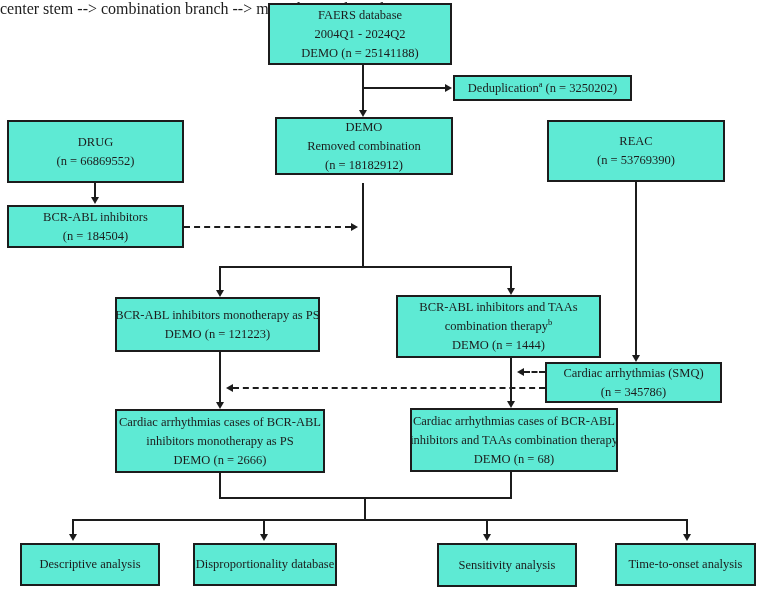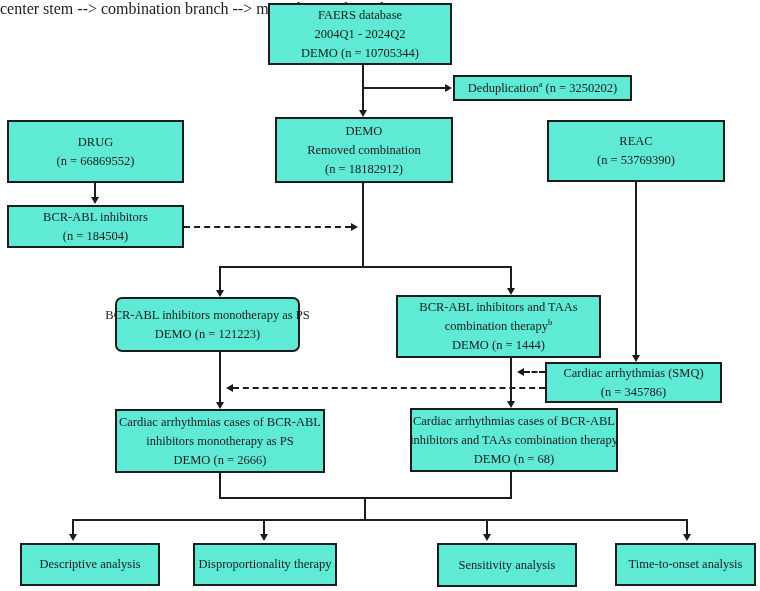--- a/index.html
+++ b/index.html
@@ -38,49 +38,49 @@
 </style>
 </head>
 <body>
 
 <div id="figure">
 
   
   <div class="box" style="left:268px; top:3px; width:184px; height:62px;">
     <div class="bl">FAERS database</div>
     <div class="bl">2004Q1 - 2024Q2</div>
-    <div class="bl">DEMO (n = 10705344)</div>
+    <div class="bl">DEMO (n = 25141188)</div>
   </div>
 
   <div class="box" style="left:453px; top:75px; width:179px; height:26px;">
     <div class="bl"><span>Deduplication</span><sup>a</sup><span> (n = 3250202)</span></div>
   </div>
 
   <div class="box" style="left:7px; top:120px; width:177px; height:63px;align-items:center;">
     <div class="bl">DRUG</div>
     <div class="bl">(n = 66869552)</div>
   </div>
 
-  <div class="box" style="left:275px; top:117px; width:178px; height:66px;">
+  <div class="box" style="left:275px; top:117px; width:178px; height:58px;">
     <div class="bl">DEMO</div>
     <div class="bl">Removed combination</div>
     <div class="bl">(n = 18182912)</div>
   </div>
 
   <div class="box" style="left:547px; top:120px; width:178px; height:62px;">
     <div class="bl">REAC</div>
     <div class="bl">(n = 53769390)</div>
   </div>
 
   <div class="box" style="left:7px; top:205px; width:177px; height:43px;">
     <div class="bl">BCR-ABL inhibitors</div>
     <div class="bl">(n = 184504)</div>
   </div>
 
-  <div class="box" style="left:115px; top:297px; width:185px; height:55px;border-radius:7px;">
+  <div class="box" style="left:115px; top:297px; width:205px; height:55px;">
     <div class="bl">BCR-ABL inhibitors monotherapy as PS</div>
     <div class="bl">DEMO (n = 121223)</div>
   </div>
 
   <div class="box" style="left:396px; top:295px; width:205px; height:63px;">
     <div class="bl">BCR-ABL inhibitors and TAAs</div>
     <div class="bl"><span>combination therapy</span><sup>b</sup></div>
     <div class="bl">DEMO (n = 1444)</div>
   </div>
 
@@ -99,21 +99,21 @@
     <div class="bl">Cardiac arrhythmias cases of BCR-ABL</div>
     <div class="bl">inhibitors and TAAs combination therapy</div>
     <div class="bl">DEMO (n = 68)</div>
   </div>
 
   <div class="box" style="left:4px; top:543px; width:140px; height:43px;margin-left:16px;">
     <div class="bl">Descriptive analysis</div>
   </div>
 
   <div class="box" style="left:193px; top:543px; width:144px; height:43px;">
-    <div class="bl">Disproportionality therapy</div>
+    <div class="bl">Disproportionality database</div>
   </div>
 
   <div class="box" style="left:417px; top:543px; width:140px; height:44px;margin-left:20px;">
     <div class="bl">Sensitivity analysis</div>
   </div>
 
   <div class="box" style="left:615px; top:543px; width:141px; height:43px;">
     <div class="bl">Time-to-onset analysis</div>
   </div>
 

